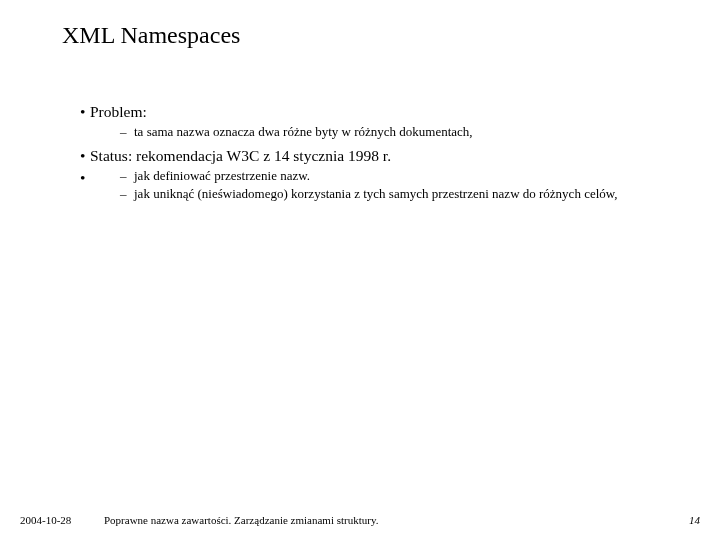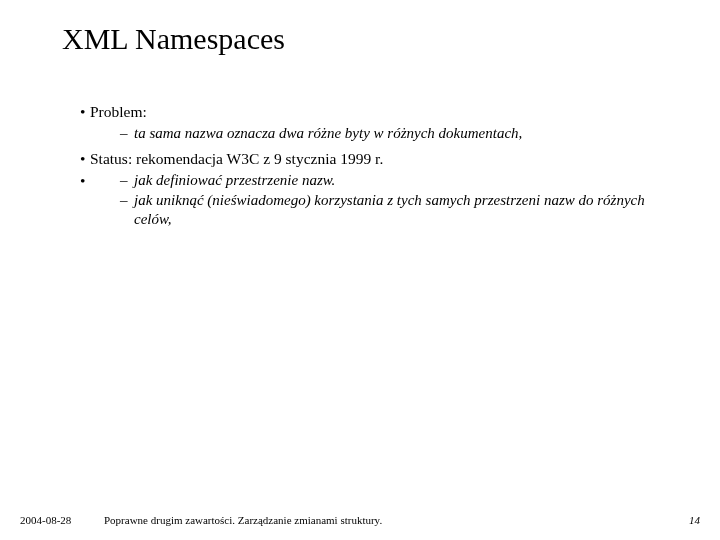--- a/index.html
+++ b/index.html
@@ -14,21 +14,21 @@
   .slide {
     position: relative;
     width: 720px;
     height: 540px;
     box-sizing: border-box;
   }
   .title {
     position: absolute;
     left: 62px;
     top: 22px;
-    font-size: 30px;
+    font-size: 24px;
     font-weight: 400;
   }
   .body {
     position: absolute;
     left: 62px;
     top: 102px;
     width: 600px;
     font-size: 15.5px;
     line-height: 1.28;
   }
@@ -48,22 +48,21 @@
     top: 0;
   }
   .lvl1 > li > .label {
     display: inline-block;
     padding-left: 10px;
   }
   .lvl2 {
     margin: 2px 0 6px 0;
     padding: 0 0 0 40px;
     list-style: none;
-    font-size: 15px;
-    font-style: italic;
+    font-size: 13px;
   }
   .lvl2 > li {
     position: relative;
     margin-bottom: 1px;
     padding-left: 14px;
   }
   .lvl2 > li::before {
     content: "–";
     position: absolute;
     left: 0;
@@ -106,32 +105,32 @@
 
       <li>
         <span class="label">Problem:</span>
         <ul class="lvl2">
           <li>ta sama nazwa oznacza dwa różne byty w różnych dokumentach,</li>
         </ul>
       </li>
 
 
       <li>
-        <span class="label">Status: rekomendacja W3C z 9 stycznia 1999 r.</span>
+        <span class="label">Status: rekomendacja W3C z 14 stycznia 1998 r.</span>
       </li>
 
       <li>
         <ul class="lvl2">
           <li>jak definiować przestrzenie nazw.</li>
           <li>jak uniknąć (nieświadomego) korzystania z tych samych przestrzeni nazw do różnych celów,</li>
         </ul>
       </li>
 
     </ul>
   </div>
 
   <div class="footer">
-    <span class="date">2004-08-28</span>
-    <span class="ftitle">Poprawne drugim zawartości. Zarządzanie zmianami struktury.</span>
+    <span class="date">2004-10-28</span>
+    <span class="ftitle">Poprawne nazwa zawartości. Zarządzanie zmianami struktury.</span>
     <span class="pagenum">14</span>
   </div>
 
 </div>
 
 </body></html>

